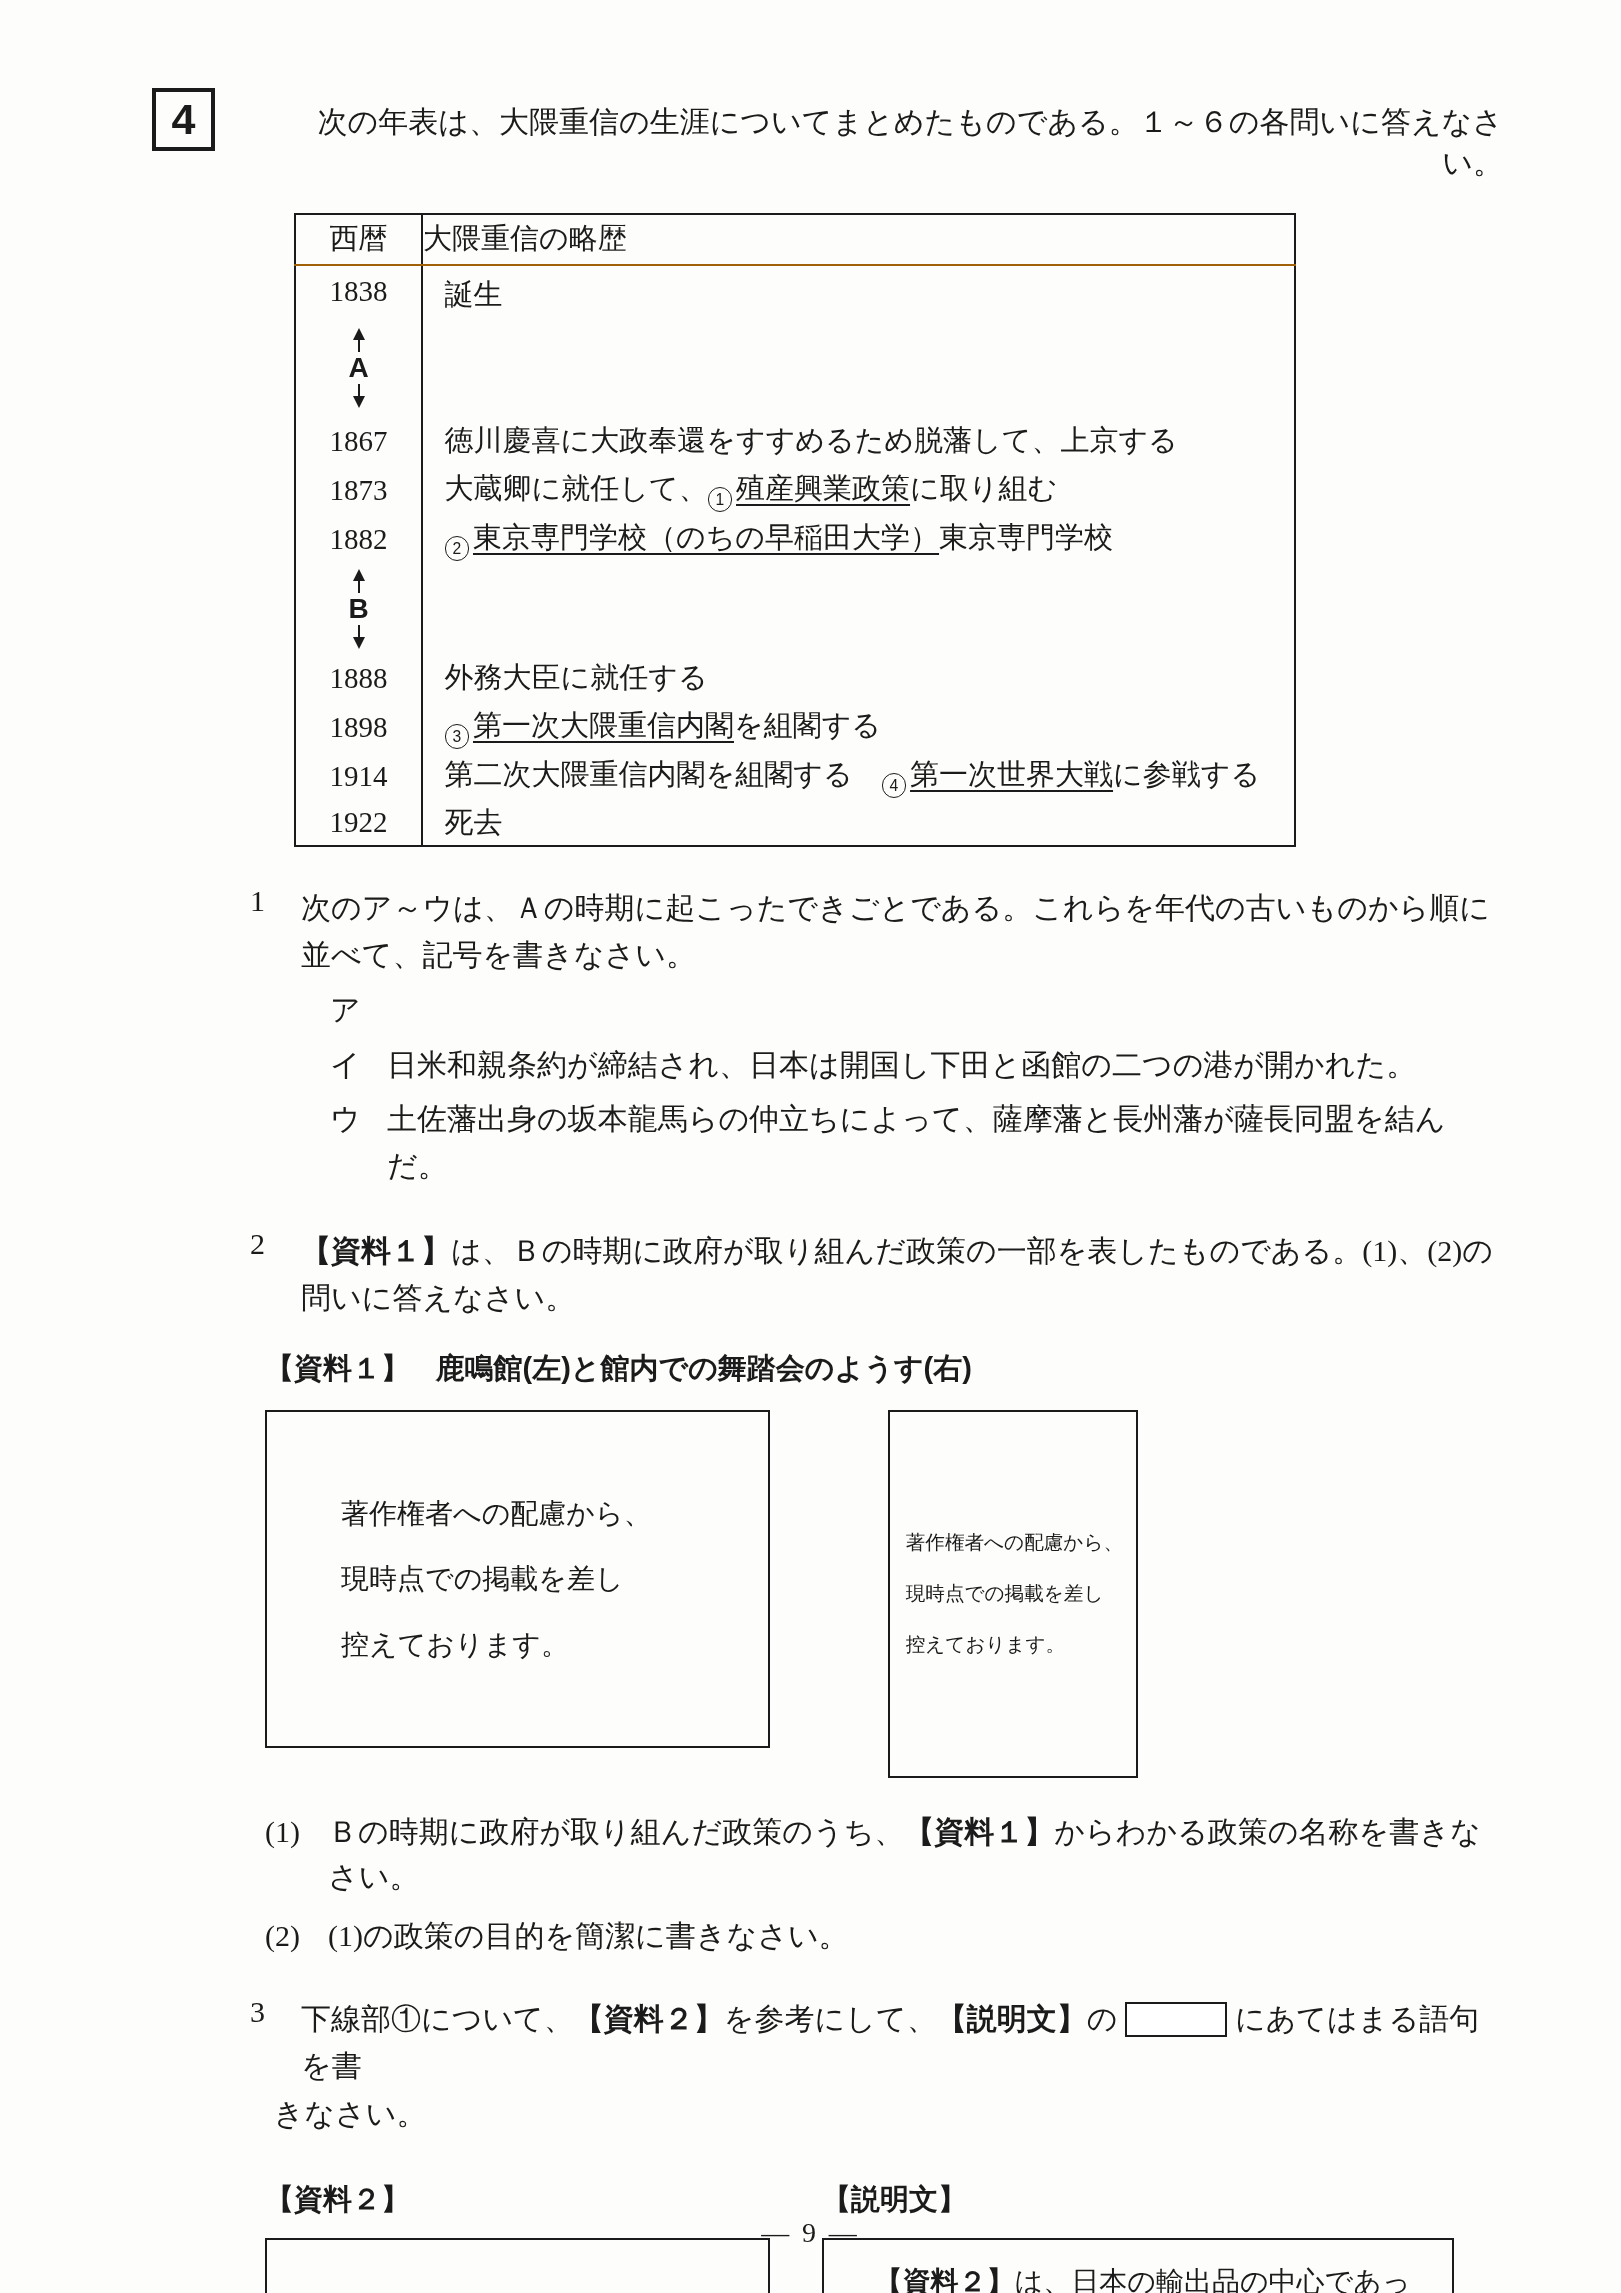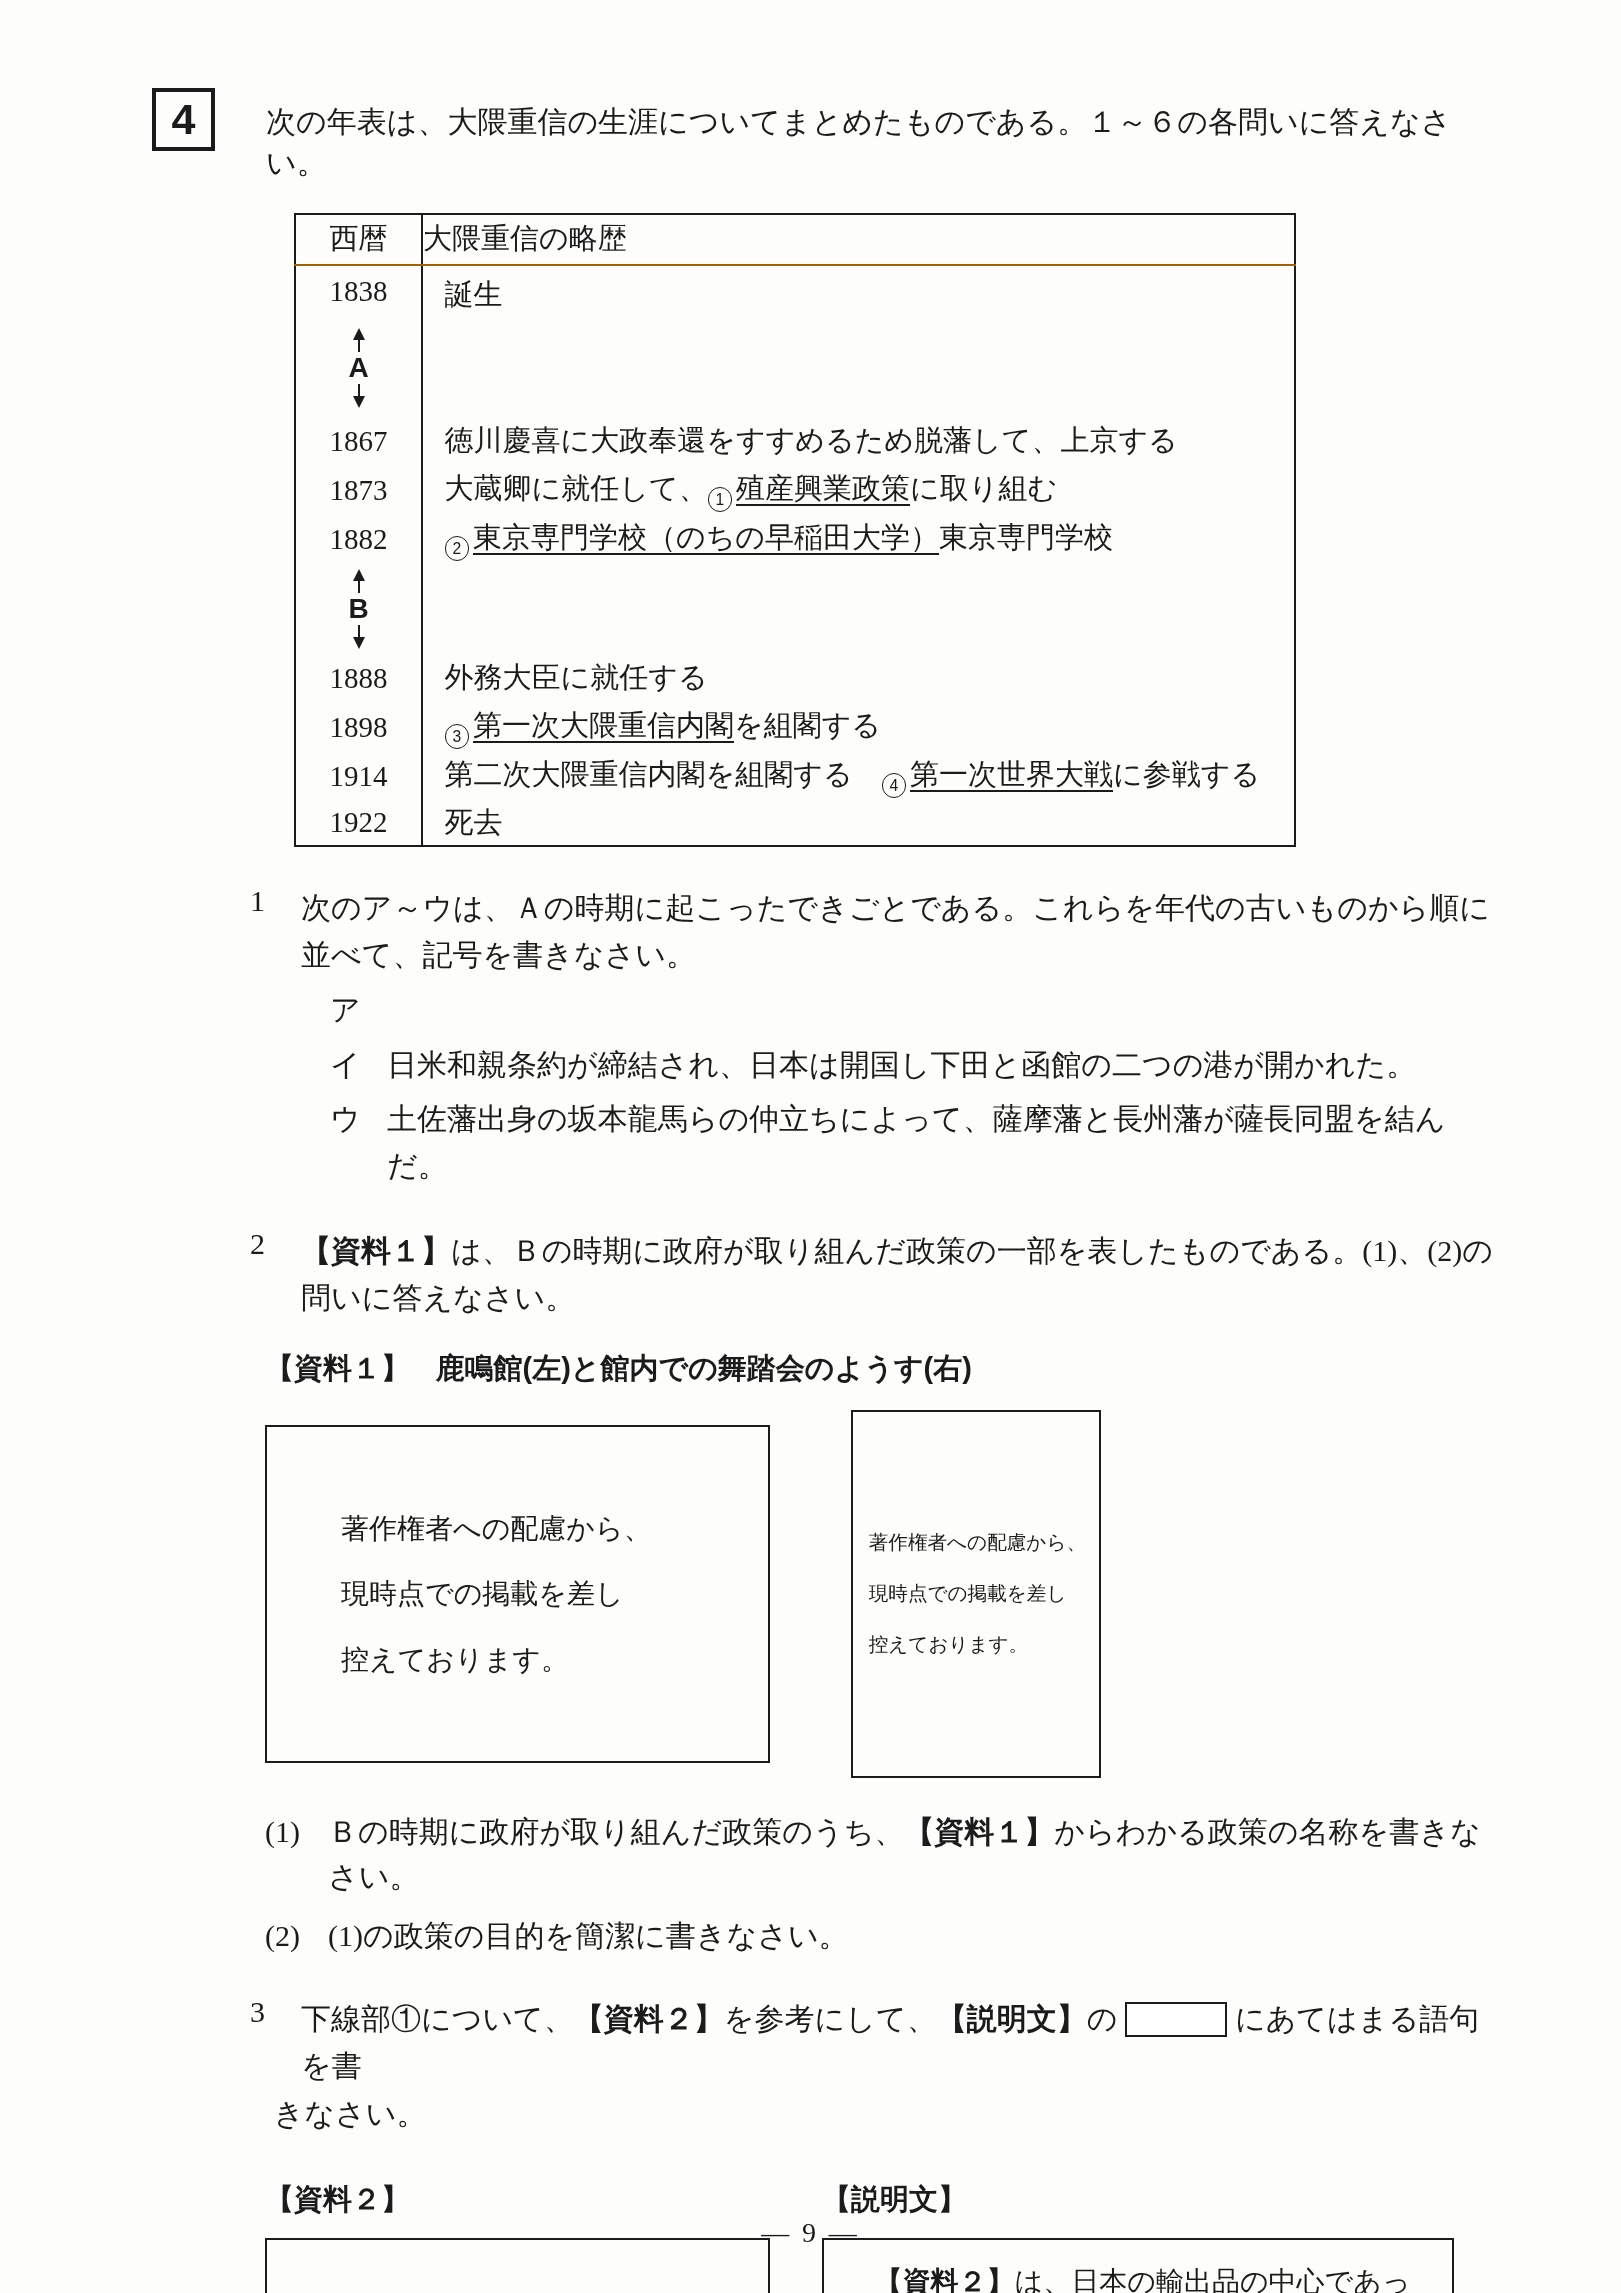--- a/index.html
+++ b/index.html
@@ -17,21 +17,21 @@
   }
 
   
   .q4-header { display:flex; align-items:flex-start; }
   .q4-box {
     width:63px; height:63px; border:4.9px solid #1b1b1b;
     display:flex; align-items:center; justify-content:center;
     font-family:"Liberation Sans",sans-serif; font-weight:bold; font-size:43px;
     margin-top:2px; flex:0 0 auto;
   }
-  .q4-intro { margin-left:51px; padding-top:15.7px; }
+  .q4-intro { margin-left:51px; padding-top:15.7px;text-align:right; }
 
   
   table.timeline {
     margin:29px 0 0 142px;
     border-collapse:collapse; table-layout:fixed;
     width:1002px; font-size:29px;
     border:2px solid #1b1b1b;
   }
   table.timeline td { vertical-align:middle; }
   td.yc { width:127px; text-align:center; border-right:2px solid #1b1b1b; }
@@ -69,21 +69,21 @@
 
   .subq { display:flex; margin-left:113px; margin-top:31px; line-height:1.5; }
   .subq.tight { margin-top:13.7px; }
   .slabel { width:63px; flex:0 0 auto; }
 
   .blabel { font-family:"Liberation Sans",sans-serif; font-weight:600; }
 
   .fig-caption { margin:27.4px 0 0 113px; font-family:"Liberation Sans",sans-serif; font-weight:600; font-size:29px; }
   .fig-caption .cap-text { margin-left:25.5px; }
 
-  .fig-row { display:flex; margin:21.6px 0 0 113px; align-items:center; }
+  .fig-row { display:flex; margin:21.6px 0 0 113px; align-items:flex-start;gap:37px; }
   .ph-box { border:2px solid #1b1b1b; display:flex; flex-direction:column; justify-content:center; background:#fdfdfb; }
   .ph-large { width:505px; height:338px; padding-left:74px; font-size:28px; line-height:2.35; }
   .ph-small { width:250px; height:368px; margin-left:81px; padding-left:15.7px; font-size:19.6px; line-height:2.6; }
   .ph-large2 { width:505px; height:353px; padding-left:74px; font-size:28px; line-height:2.35; }
   .ph-line { white-space:nowrap; }
 
   .q3-cont { margin-left:-27.4px; }
 
   .docs-row { display:flex; margin:43px 0 0 113px; align-items:flex-start; }
   .doc-label { font-family:"Liberation Sans",sans-serif; font-weight:600; font-size:29px; }

